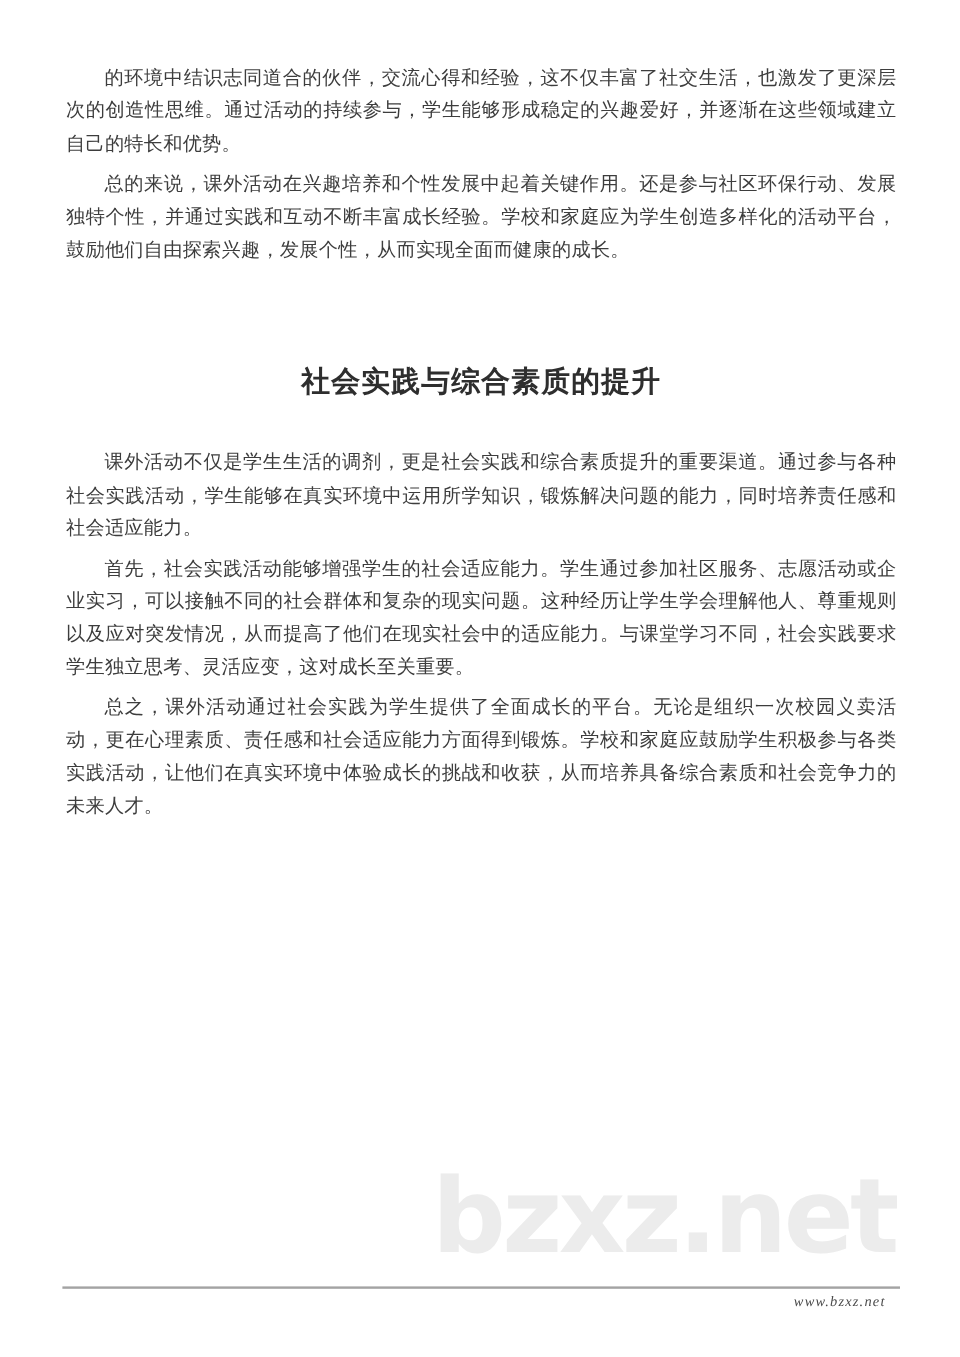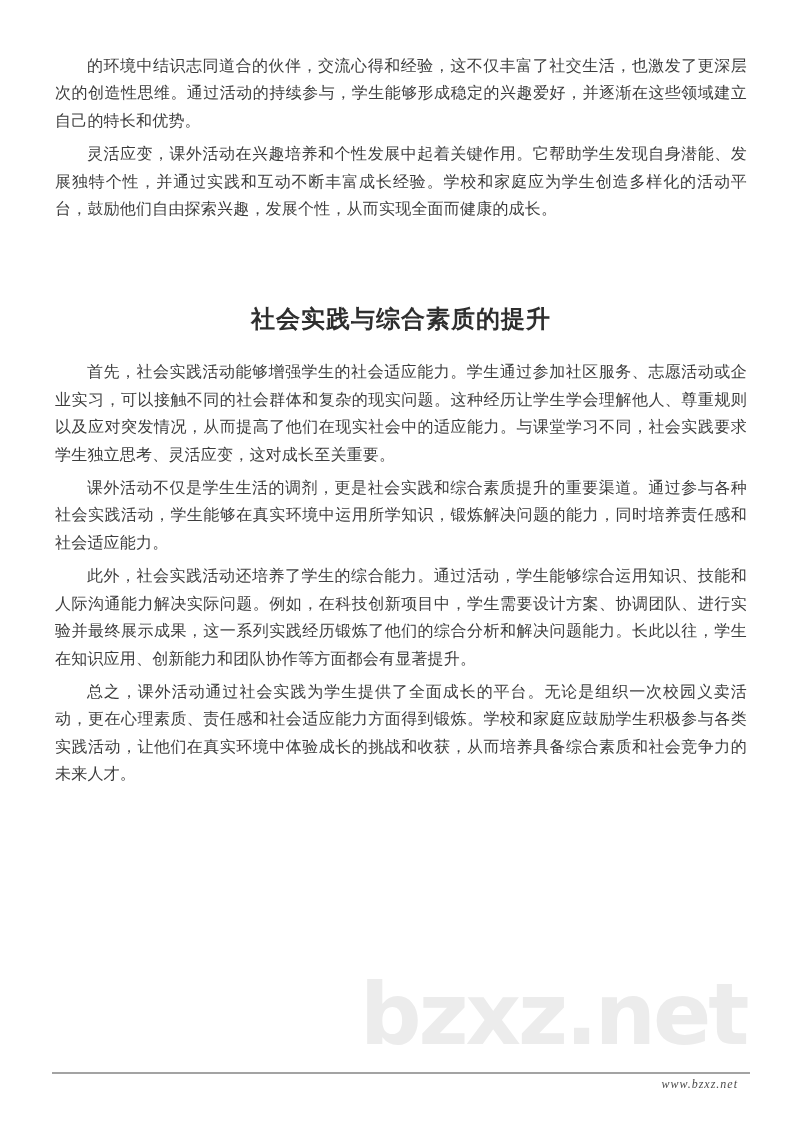--- a/index.html
+++ b/index.html
@@ -26,21 +26,21 @@
     letter-spacing: 0.2px;
     font-family: Liberation Serif, serif;
   }
   .section-heading {
     font-size: 24px;
     line-height: 34px;
     font-weight: bold;
     color: #2e2e2e;
     text-align: center;
     letter-spacing: 1px;
-    margin: 80px 0 22px 0;
+    margin: 80px 0 36px 0;
   }
   .watermark {
     position: absolute;
     left: 360px;
     top: 964px;
     font-family: "DejaVu Sans", "Liberation Sans", sans-serif;
     font-weight: bold;
     font-size: 86px;
     letter-spacing: -3px;
     color: #ececec;
@@ -64,26 +64,25 @@
     font-size: 12px;
     letter-spacing: 1px;
     color: #4a4a4a;
   }
 </style>
 </head>
 <body>
 
 <div class="content">
   <p class="body-text">的环境中结识志同道合的伙伴，交流心得和经验，这不仅丰富了社交生活，也激发了更深层次的创造性思维。通过活动的持续参与，学生能够形成稳定的兴趣爱好，并逐渐在这些领域建立自己的特长和优势。</p>
-  <p class="body-text">灵活应变，课外活动在兴趣培养和个性发展中起着关键作用。它帮助学生发现自身潜能、发展独特个性，并通过实践和互动不断丰富成长经验。学校和家庭应为学生创造多样化的活动平台，鼓励他们自由探索兴趣，发展个性，从而实现全面而健康的成长。</p>
+  <p class="body-text">总的来说，课外活动在兴趣培养和个性发展中起着关键作用。还是参与社区环保行动、发展独特个性，并通过实践和互动不断丰富成长经验。学校和家庭应为学生创造多样化的活动平台，鼓励他们自由探索兴趣，发展个性，从而实现全面而健康的成长。</p>
 
   <h1 class="section-heading">社会实践与综合素质的提升</h1>
 
+  <p class="body-text">课外活动不仅是学生生活的调剂，更是社会实践和综合素质提升的重要渠道。通过参与各种社会实践活动，学生能够在真实环境中运用所学知识，锻炼解决问题的能力，同时培养责任感和社会适应能力。</p>
   <p class="body-text">首先，社会实践活动能够增强学生的社会适应能力。学生通过参加社区服务、志愿活动或企业实习，可以接触不同的社会群体和复杂的现实问题。这种经历让学生学会理解他人、尊重规则以及应对突发情况，从而提高了他们在现实社会中的适应能力。与课堂学习不同，社会实践要求学生独立思考、灵活应变，这对成长至关重要。</p>
-  <p class="body-text">课外活动不仅是学生生活的调剂，更是社会实践和综合素质提升的重要渠道。通过参与各种社会实践活动，学生能够在真实环境中运用所学知识，锻炼解决问题的能力，同时培养责任感和社会适应能力。</p>
-  <p class="body-text">此外，社会实践活动还培养了学生的综合能力。通过活动，学生能够综合运用知识、技能和人际沟通能力解决实际问题。例如，在科技创新项目中，学生需要设计方案、协调团队、进行实验并最终展示成果，这一系列实践经历锻炼了他们的综合分析和解决问题能力。长此以往，学生在知识应用、创新能力和团队协作等方面都会有显著提升。</p>
   <p class="body-text">总之，课外活动通过社会实践为学生提供了全面成长的平台。无论是组织一次校园义卖活动，更在心理素质、责任感和社会适应能力方面得到锻炼。学校和家庭应鼓励学生积极参与各类实践活动，让他们在真实环境中体验成长的挑战和收获，从而培养具备综合素质和社会竞争力的未来人才。</p>
 </div>
 
 <div class="watermark">bzxz.net</div>
 
 <div class="footer-line"></div>
 <div class="footer-url">www.bzxz.net</div>
 
 </body></html>

